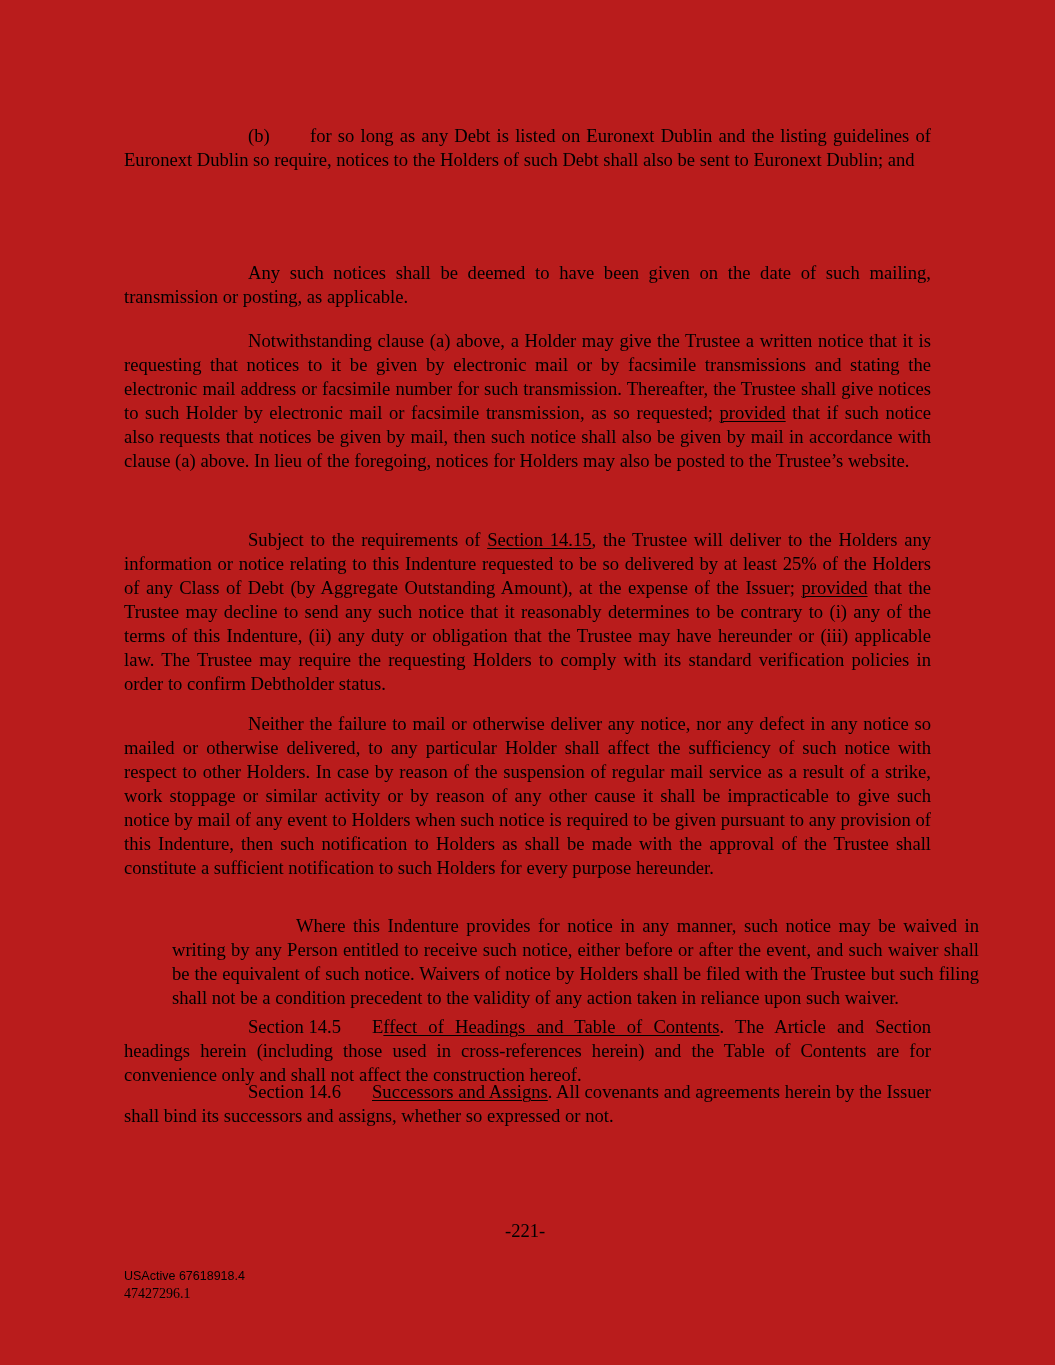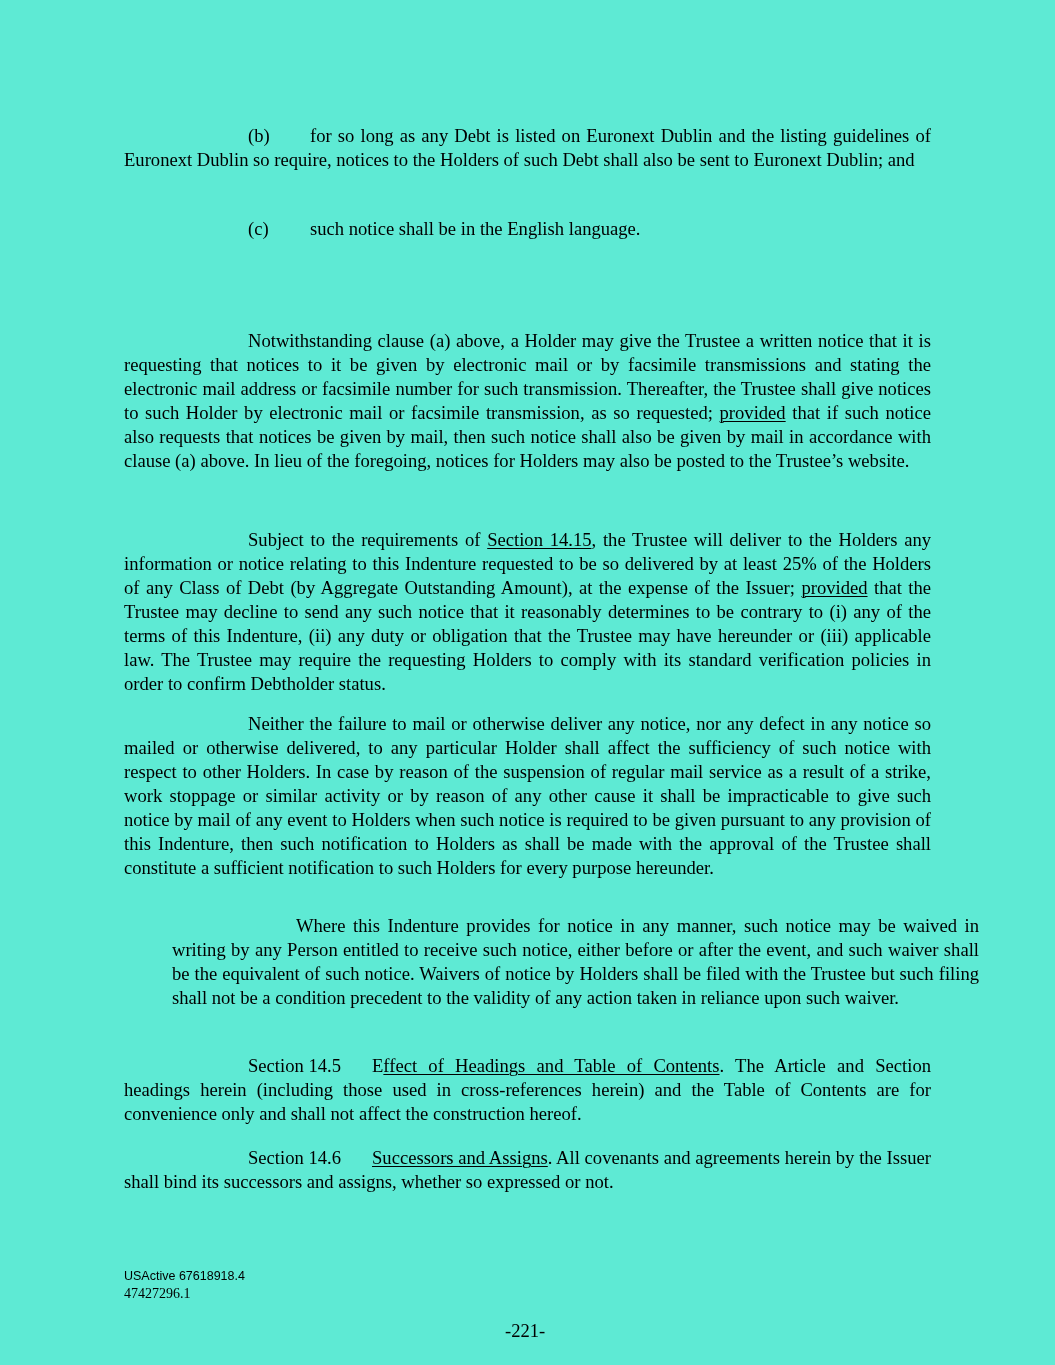--- a/index.html
+++ b/index.html
@@ -1,62 +1,62 @@
 <!DOCTYPE html>
 <html><head>
   <meta charset="utf-8">
   <style>
     html, body { margin: 0; padding: 0; background: #ffffff; }
     body { width: 1055px; height: 1365px; position: relative; overflow: hidden; }
     .page {
       position: absolute; left: 0; top: 0; width: 1055px; height: 1365px;
-      background: #5eead4; color: #000000;
+      background: #b91c1c; color: #000000;
       font-family: "Liberation Serif", serif;
       font-size: 18.6px; line-height: 24px;
     }
     .text-block {
       position: absolute; left: 124px; width: 807px;
       text-align: justify; text-align-last: left;
       margin: 0;
     }
     .indent { text-indent: 124px; }
     .u { text-decoration: underline; text-underline-offset: 2px; text-decoration-thickness: 1px; margin-top: 16px; }
     .clause-label { display: inline-block; width: 62px; text-indent: 0; }
     .sec-num { display: inline-block; width: 124px; text-indent: 0; }
     #p-b { top: 124px; }
     #p-c { top: 217px; }
     #p-any { top: 261px; }
     #p-notw { top: 329px; }
     #p-subj { top: 528px; }
     #p-neither { top: 703px; margin-top: 9px; }
     #p-where { top: 914px; margin-left: 48px; }
-    #p-145 { top: 1054px; }
-    #p-146 { top: 1146px; font-family: Liberation Serif, serif; }
+    #p-145 { top: 1015px; }
+    #p-146 { top: 1080px; font-family: Liberation Serif, serif; }
     .footer-doc {
       position: absolute; left: 124px; top: 1268px;
       font-family: "Liberation Sans", sans-serif; font-size: 12.5px; line-height: 16px;
     }
     .footer-id {
       position: absolute; left: 124px; top: 1286px;
       font-family: "Liberation Serif", serif; font-size: 14px; line-height: 16px;
     }
     .footer-page {
-      position: absolute; left: 505px; top: 1320px;
+      position: absolute; left: 505px; top: 1220px;
       font-family: "Liberation Serif", serif; font-size: 18.6px; line-height: 22px; text-align: center;
     }
   </style>
 </head>
 <body>
 
 <div class="page">
 
   <p id="p-b" class="text-block indent"><span class="clause-label">(b)</span><span>for so long as any Debt is listed on Euronext Dublin and the listing guidelines of Euronext Dublin so require, notices to the Holders of such Debt shall also be sent to Euronext Dublin; and</span></p>
 
-  <p id="p-c" class="text-block indent"><span class="clause-label">(c)</span><span>such notice shall be in the English language.</span></p>
 
+  <p id="p-any" class="text-block indent">Any such notices shall be deemed to have been given on the date of such mailing, transmission or posting, as applicable.</p>
 
   <p id="p-notw" class="text-block indent"><span>Notwithstanding clause (a) above, a Holder may give the Trustee a written notice that it is requesting that notices to it be given by electronic mail or by facsimile transmissions and stating the electronic mail address or facsimile number for such transmission.  Thereafter, the Trustee shall give notices to such Holder by electronic mail or facsimile transmission, as so requested; </span><span class="u">provided</span><span> that if such notice also requests that notices be given by mail, then such notice shall also be given by mail in accordance with clause (a) above.  In lieu of the foregoing, notices for Holders may also be posted to the Trustee’s website.</span></p>
 
   <p id="p-subj" class="text-block indent"><span>Subject to the requirements of </span><span class="u">Section 14.15</span><span>, the Trustee will deliver to the Holders any information or notice relating to this Indenture requested to be so delivered by at least 25% of the Holders of any Class of Debt (by Aggregate Outstanding Amount), at the expense of the Issuer; </span><span class="u">provided</span><span> that the Trustee may decline to send any such notice that it reasonably determines to be contrary to (i) any of the terms of this Indenture, (ii) any duty or obligation that the Trustee may have hereunder or (iii) applicable law.  The Trustee may require the requesting Holders to comply with its standard verification policies in order to confirm Debtholder status.</span></p>
 
   <p id="p-neither" class="text-block indent">Neither the failure to mail or otherwise deliver any notice, nor any defect in any notice so mailed or otherwise delivered, to any particular Holder shall affect the sufficiency of such notice with respect to other Holders.  In case by reason of the suspension of regular mail service as a result of a strike, work stoppage or similar activity or by reason of any other cause it shall be impracticable to give such notice by mail of any event to Holders when such notice is required to be given pursuant to any provision of this Indenture, then such notification to Holders as shall be made with the approval of the Trustee shall constitute a sufficient notification to such Holders for every purpose hereunder.</p>
 
   <p id="p-where" class="text-block indent">Where this Indenture provides for notice in any manner, such notice may be waived in writing by any Person entitled to receive such notice, either before or after the event, and such waiver shall be the equivalent of such notice.  Waivers of notice by Holders shall be filed with the Trustee but such filing shall not be a condition precedent to the validity of any action taken in reliance upon such waiver.</p>
 
   <p id="p-145" class="text-block indent"><span class="sec-num">Section 14.5</span><span>E</span><span class="u">ffect of Headings and Table of Contents</span><span>.  The Article and Section headings herein (including those used in cross-references herein) and the Table of Contents are for convenience only and shall not affect the construction hereof.</span></p>

